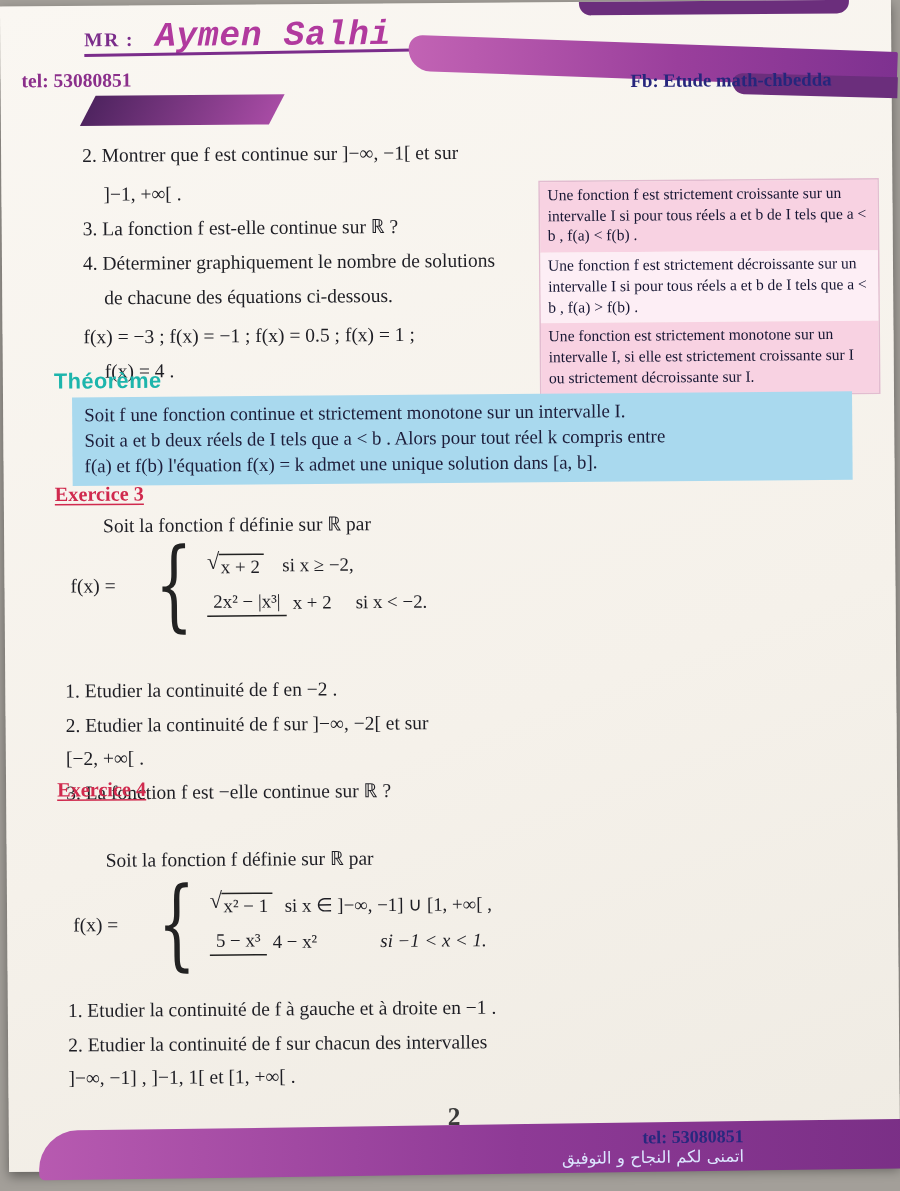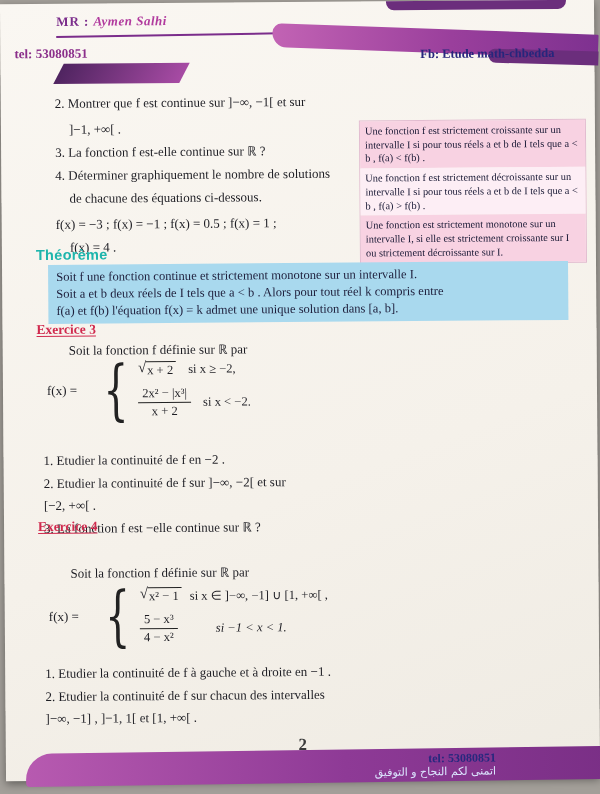--- a/index.html
+++ b/index.html
@@ -12,22 +12,22 @@
   }
   .page{
     position:absolute;left:3px;top:2px;width:594px;height:777px;
     background:linear-gradient(160deg,#faf7f2 0%,#f5f1ea 60%,#efebe3 100%);
     transform:rotate(-0.45deg);transform-origin:50% 50%;
     box-shadow:0 3px 8px rgba(0,0,0,.4);
   }
   
   .mr-row{position:absolute;left:56px;top:8px;white-space:nowrap;}
   .mr-label{font-size:13px;font-weight:bold;color:#7b2d8b;letter-spacing:1px;margin-top:32px;}
-  .teacher-name{font-size:13px;font-weight:bold;font-style:italic;color:#b13a9e;
-    font-family:Liberation Serif, serif;letter-spacing:.5px;}
+  .teacher-name{font-size:23px;font-weight:bold;font-style:italic;color:#b13a9e;
+    margin-left:10px;font-family:Liberation Mono, monospace;letter-spacing:.5px;}
   .header-rule{position:absolute;left:56px;top:31px;width:248px;height:2px;background:#7b2d8b;transform:rotate(-.5deg);}
   .top-strip{position:absolute;top:0;right:28px;width:180px;height:9px;background:#6b2e7c;border-radius:0 0 8px 8px;}
   .swoosh{position:absolute;top:28px;right:-4px;width:326px;height:24px;
     background:linear-gradient(90deg,#c263b4,#9a3f9c 55%,#7e3190);
     border-radius:16px 2px 10px 26px;transform:rotate(2.5deg);}
   .swoosh-tail{position:absolute;top:50px;right:-4px;width:110px;height:14px;background:#6b2e7c;
     border-radius:10px 0 0 12px;transform:rotate(2deg);}
   .tel-header{position:absolute;left:14px;top:42px;font-size:13px;font-weight:bold;color:#8b2f8b;}
   .fb-header{position:absolute;right:40px;top:46px;font-size:12.5px;font-weight:bold;color:#26267c;}
   .parallelogram{position:absolute;left:58px;top:60px;width:126px;height:20px;
@@ -60,21 +60,21 @@
   .pw3{left:44px;top:352px;}
   .pw4{left:44px;top:578px;}
   .fx{font-size:13px;margin-right:17px;}
   .brace{font-size:66px;line-height:70px;font-weight:400;color:#222;
     transform:scaleX(.6);margin:0 1px;font-family:"DejaVu Serif",serif;}
   .cases{display:flex;flex-direction:column;justify-content:center;}
   .case{display:flex;align-items:center;margin:4px 0;}
   .sqrt{display:inline-flex;align-items:flex-start;}
   .sqrt .sign{font-size:15px;line-height:13px;}
   .sqrt .rad{border-top:1.2px solid #222;padding:1px 3px 0 1px;}
-  .frac{display:inline-flex;flex-direction:column;text-align:center;vertical-align:middle;}
+  .frac{display:inline-flex;flex-direction:row;text-align:center;vertical-align:middle;}
   .frac .num{padding:0 4px 1px 4px;border-bottom:1.2px solid #222;}
   .frac .den{padding:1px 4px 0 4px;}
   .cond{margin-left:12px;}
   .cond.tight{margin-left:8px;}
   .cond.wide{margin-left:38px;font-style:italic;}
   .qblock{position:absolute;left:40px;width:460px;font-size:13px;line-height:19px;}
   .qb3{top:447px;}
   .qb4{top:660px;}
   .qblock .line{margin-bottom:3.5px;}
   

